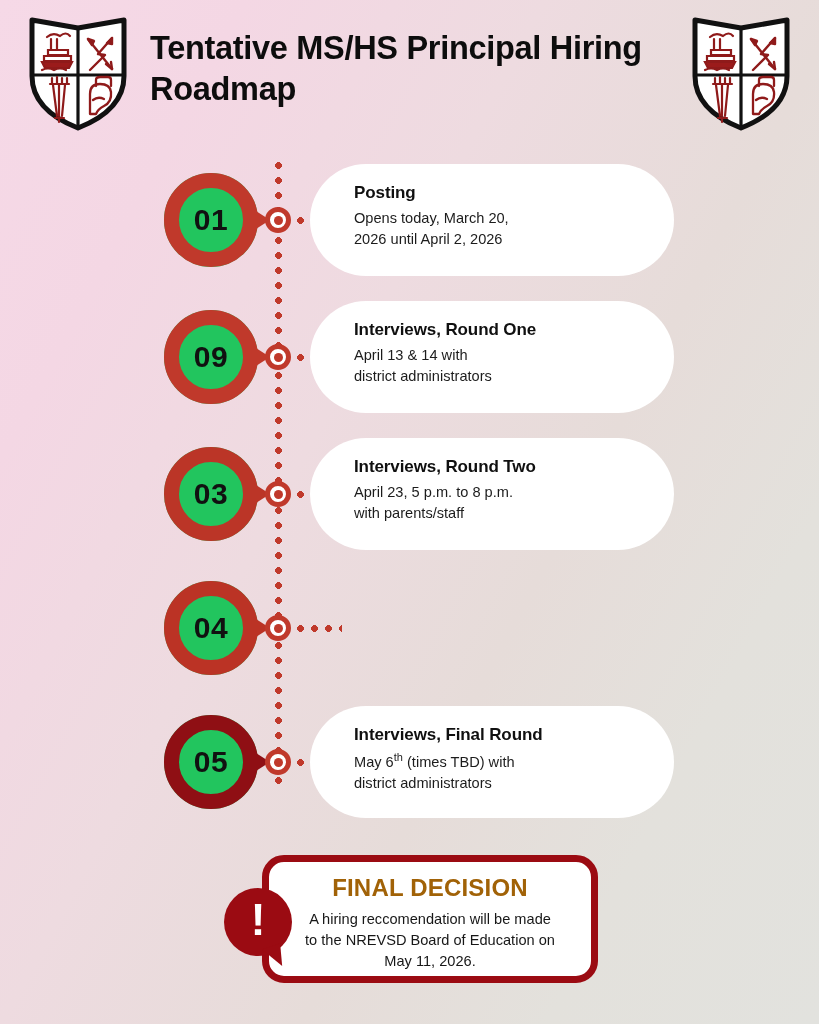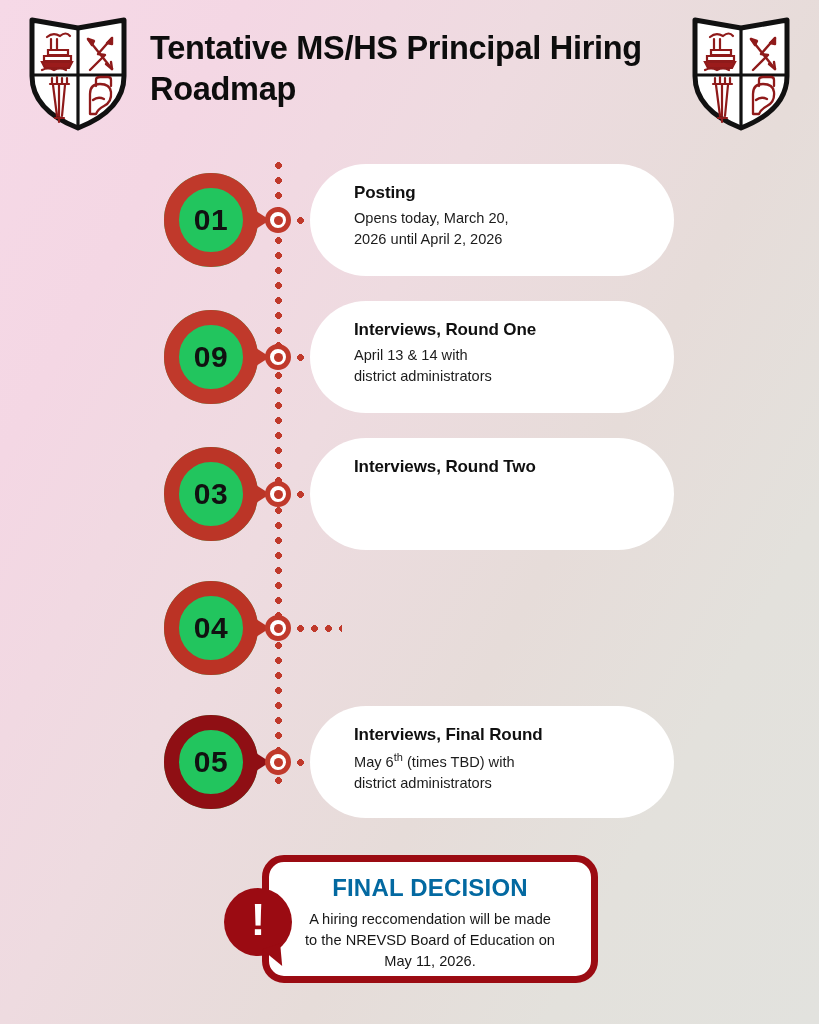--- a/index.html
+++ b/index.html
@@ -188,21 +188,21 @@
     height: 128px;
     background: #fff;
     border: 7px solid #9b0b12;
     border-radius: 22px;
     text-align: center;
     padding: 12px 14px 0;
   }
   .final-title {
     font-size: 24px;
     font-weight: bold;
-    color: #0369a1;
+    color: #a16207;
     letter-spacing: 0.2px;
     margin-bottom: 7px;
   }
   .final-desc {
     font-size: 14.6px;
     color: #171717;
     line-height: 1.45;
     white-space: pre-line;
   }
 
@@ -355,20 +355,22 @@
   </div>
 
   <div class="step" style="top:288px;">
     <div class="step-badge" style="--ring:#bb3527;">
       <span class="step-num">03</span>
     </div>
     <div class="node"></div>
     <div class="lead"></div>
     <div class="card">
       <div class="card-title">Interviews, Round Two</div>
+      <div class="card-desc">April 23, 5 p.m. to 8 p.m.
+with parents/staff</div>
     </div>
   </div>
 
   <div class="step" style="top:422px;">
     <div class="step-badge" style="--ring:#bb3325;">
       <span class="step-num">04</span>
     </div>
     <div class="node"></div>
     <div class="lead"></div>
   </div>

